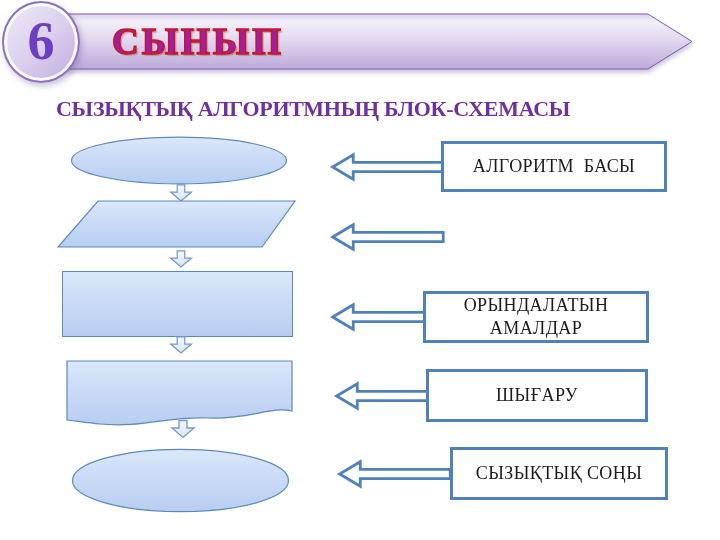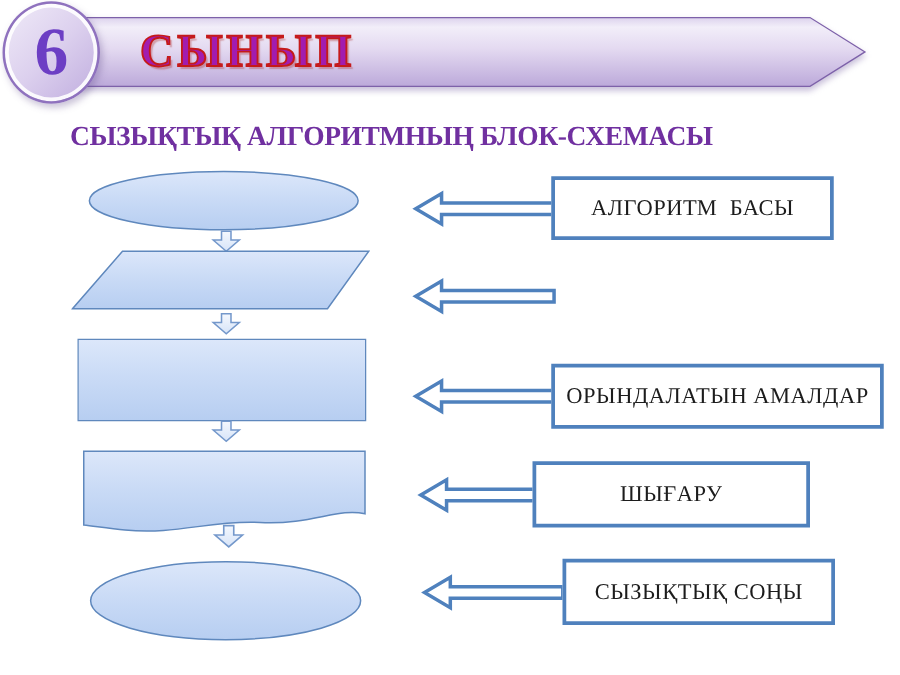--- a/index.html
+++ b/index.html
@@ -38,21 +38,21 @@
   .process-rect{
     position:absolute;left:62px;top:271px;width:231px;height:66px;
     box-sizing:border-box;border:1px solid #5F88BD;
     background:linear-gradient(to bottom,#DCE7FA 0%,#CADBF6 45%,#B7CEF1 100%);
   }
   
   .label-box{
     position:absolute;box-sizing:border-box;background:#ffffff;
     border:3px solid #4F81BD;display:flex;align-items:center;justify-content:center;
     text-align:center;font-size:18px;color:#1c1c1c;letter-spacing:.4px;
-    line-height:1.28;padding:2px 6px;z-index:2;
+    line-height:1.28;padding:2px 17px;z-index:2;
   }
   .label-box span{white-space:pre-wrap;}
   .pointer{position:absolute;z-index:1;}
 </style>
 </head>
 <body>
 
 <div class="slide">
 
   <svg width="0" height="0" style="position:absolute" aria-hidden="true">
@@ -128,21 +128,21 @@
     <span>АЛГОРИТМ  БАСЫ</span>
   </div>
 
   <svg class="pointer" style="left:326px;top:222px" width="122" height="30" viewBox="0 0 122 32">
     <path d="M121,11 L25,11 L25,3 L3,16 L25,29 L25,21 L121,21 Z" fill="#ffffff" stroke="#4F81BD" stroke-width="3"></path>
   </svg>
 
   <svg class="pointer" style="left:326px;top:302px" width="122" height="30" viewBox="0 0 122 32">
     <path d="M121,11 L25,11 L25,3 L3,16 L25,29 L25,21 L121,21 Z" fill="#ffffff" stroke="#4F81BD" stroke-width="3"></path>
   </svg>
-  <div class="label-box" style="left:441px;top:291px;width:266px;height:52px">
+  <div class="label-box" style="left:423px;top:291px;width:226px;height:52px">
     <span>ОРЫНДАЛАТЫН АМАЛДАР</span>
   </div>
 
   <svg class="pointer" style="left:330px;top:381px" width="122" height="30" viewBox="0 0 122 32">
     <path d="M121,11 L25,11 L25,3 L3,16 L25,29 L25,21 L121,21 Z" fill="#ffffff" stroke="#4F81BD" stroke-width="3"></path>
   </svg>
   <div class="label-box" style="left:426px;top:369px;width:222px;height:53px">
     <span>ШЫҒАРУ</span>
   </div>
 

